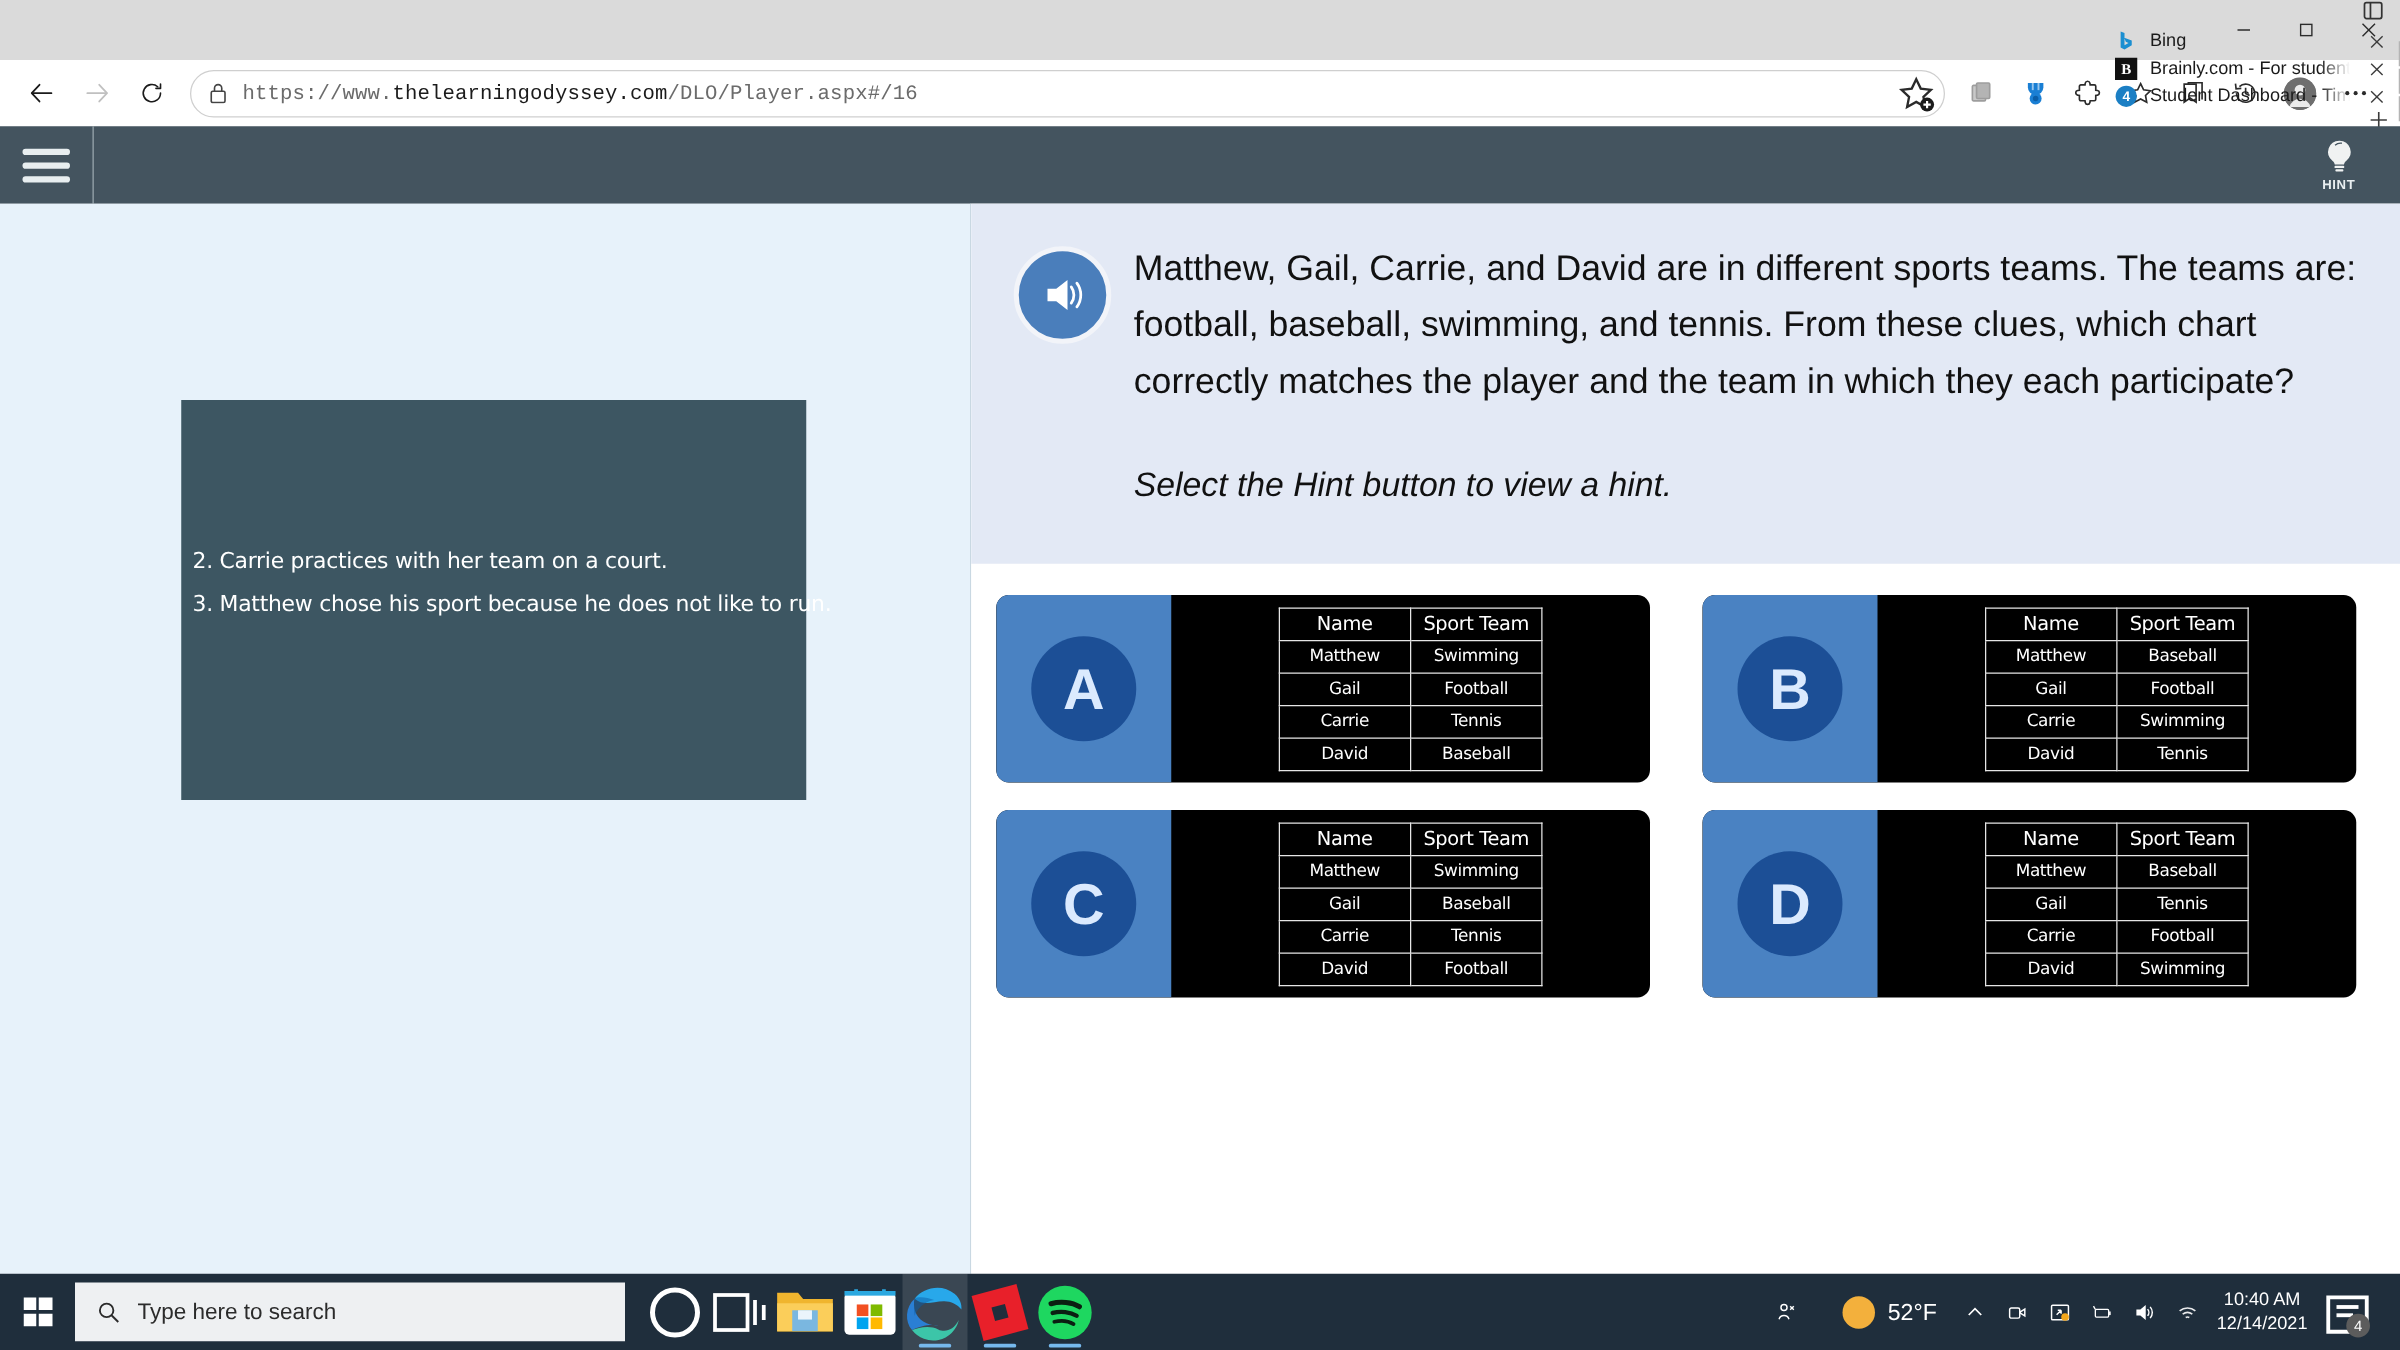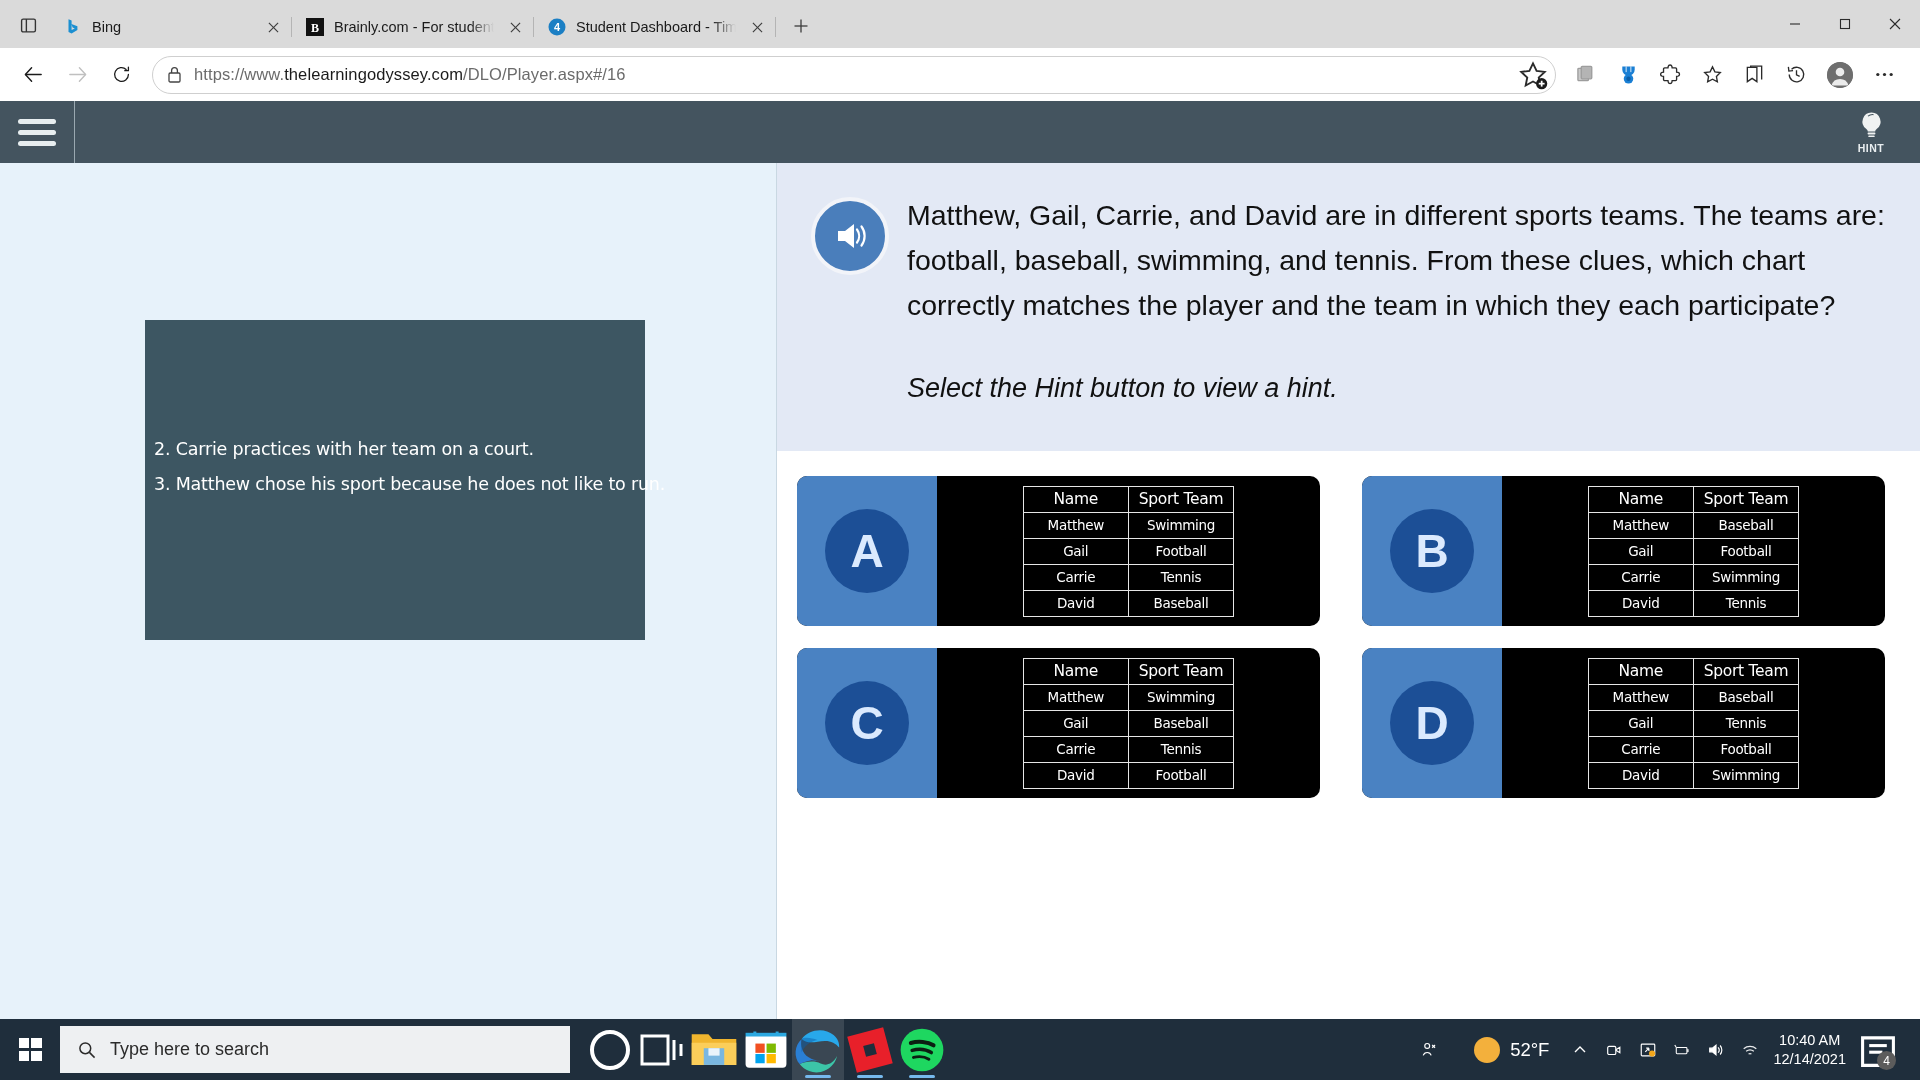--- a/index.html
+++ b/index.html
@@ -10,20 +10,21 @@
     background: #ffffff;
   }
 
   
   .browser { width: 1920px; height: 1019px; display: flex; flex-direction: column; }
 
   .tabstrip {
     height: 48px; background: #dadada;
     display: flex; align-items: flex-end; padding-left: 4px;
     position: relative;
+    flex-direction: column;
   }
   .tab-ctrl-btn {
     width: 36px; height: 36px; margin: 0 4px 5px 6px;
     display: flex; align-items: center; justify-content: center;
   }
   .tab-ctrl-btn svg { width: 17px; height: 17px; }
 
   .tab {
     height: 42px; width: 242px;
     display: flex; align-items: center;
@@ -63,21 +64,21 @@
     display: flex; align-items: center; padding: 0 16px 0 12px; gap: 2px;
   }
   .nav-btn { width: 42px; height: 42px; display:flex; align-items:center; justify-content:center; border-radius:4px;}
   .nav-btn svg { width: 21px; height: 21px; }
   .nav-btn.reload svg { width: 19px; height: 19px; }
 
   .urlbox {
     flex: 1; height: 38px; background: #ffffff;
     border: 1px solid #cfcfcf; border-radius: 19px;
     margin: 0 8px 0 8px;
-    display: flex; align-items: center; padding: 0 6px 0 14px; gap: 12px;
+    display: flex; align-items: center; padding: 0 6px 0 14px; gap: 12px; font-family: Liberation Mono, monospace;
   }
   .lock svg { width: 15px; height: 17px; display:block; }
   .url { flex: 1; font-size: 16.5px; color: #6b6b6b; letter-spacing: .1px; }
   .url .host { color: #1b1b1b; }
   .fav-btn { width: 32px; height: 32px; display:flex; align-items:center; justify-content:center;}
 
   .toolbtn { width: 40px; height: 40px; display:flex; align-items:center; justify-content:center; border-radius:4px;}
   .toolbtn svg { width: 21px; height: 21px; }
   .avatar-btn { width: 44px; height: 40px; display: flex; align-items: center; justify-content: center; }
   .avatar-circ { width: 26px; height: 26px; border-radius: 50%; background: #6e6e6e; display:flex; align-items:flex-end; justify-content:center; overflow:hidden;}
@@ -198,21 +199,21 @@
   
   .taskbar {
     position: absolute; left: 0; top: 1019px;
     width: 1920px; height: 61px; background: #1f2e3c;
     display: flex; align-items: center;
   }
   .start { width: 60px; height: 61px; display:flex; align-items:center; justify-content:center;}
   .winlogo { width: 23px; height: 23px; display: grid; grid-template-columns: 1fr 1fr; grid-template-rows: 1fr 1fr; gap: 2.5px; }
   .winlogo i { background: #ffffff; display:block; }
   .searchbox {
-    width: 510px; height: 47px; background: #eef0f2;
+    width: 440px; height: 47px; background: #eef0f2;
     display: flex; align-items: center; gap: 14px; padding-left: 18px;
     font-size: 18px; color: #2b2b2b;
   }
   .searchbox svg { width: 18px; height: 18px; }
   .tb-icons { display: flex; align-items: center; margin-left: 14px; gap: 0; }
   .tb-ico { width: 52px; height: 61px; display: flex; align-items: center; justify-content: center; position: relative; }
   .tb-ico.running::after {
     content:""; position:absolute; bottom:2px; left:13px; width:26px; height:3px; background:#76b9ed; border-radius:2px;
   }
   .tb-ico.active { background: rgba(255,255,255,0.12); }

